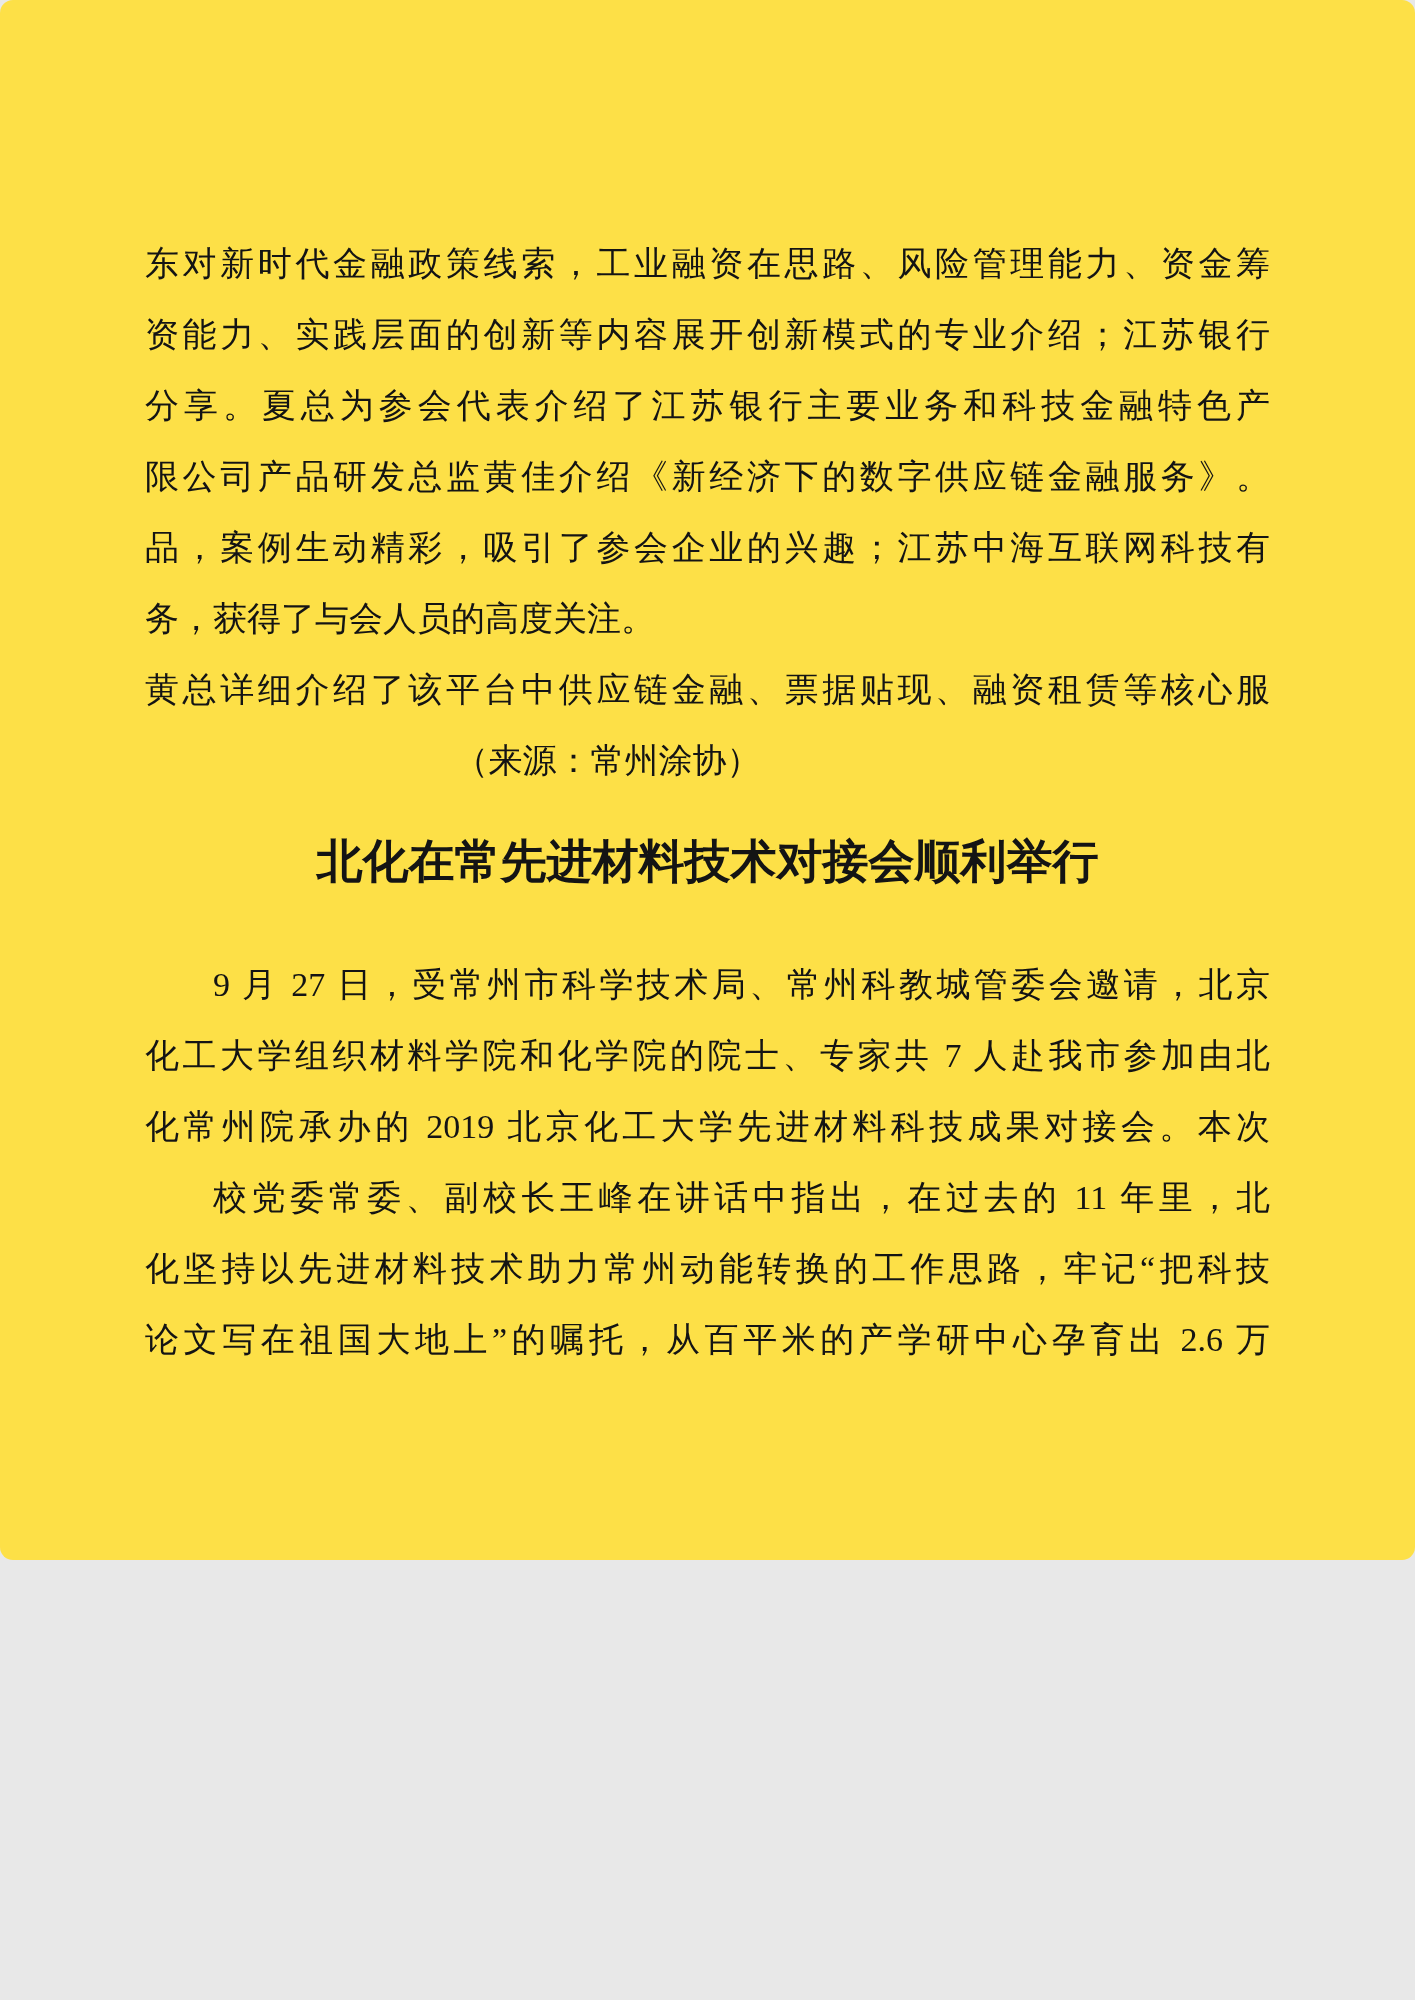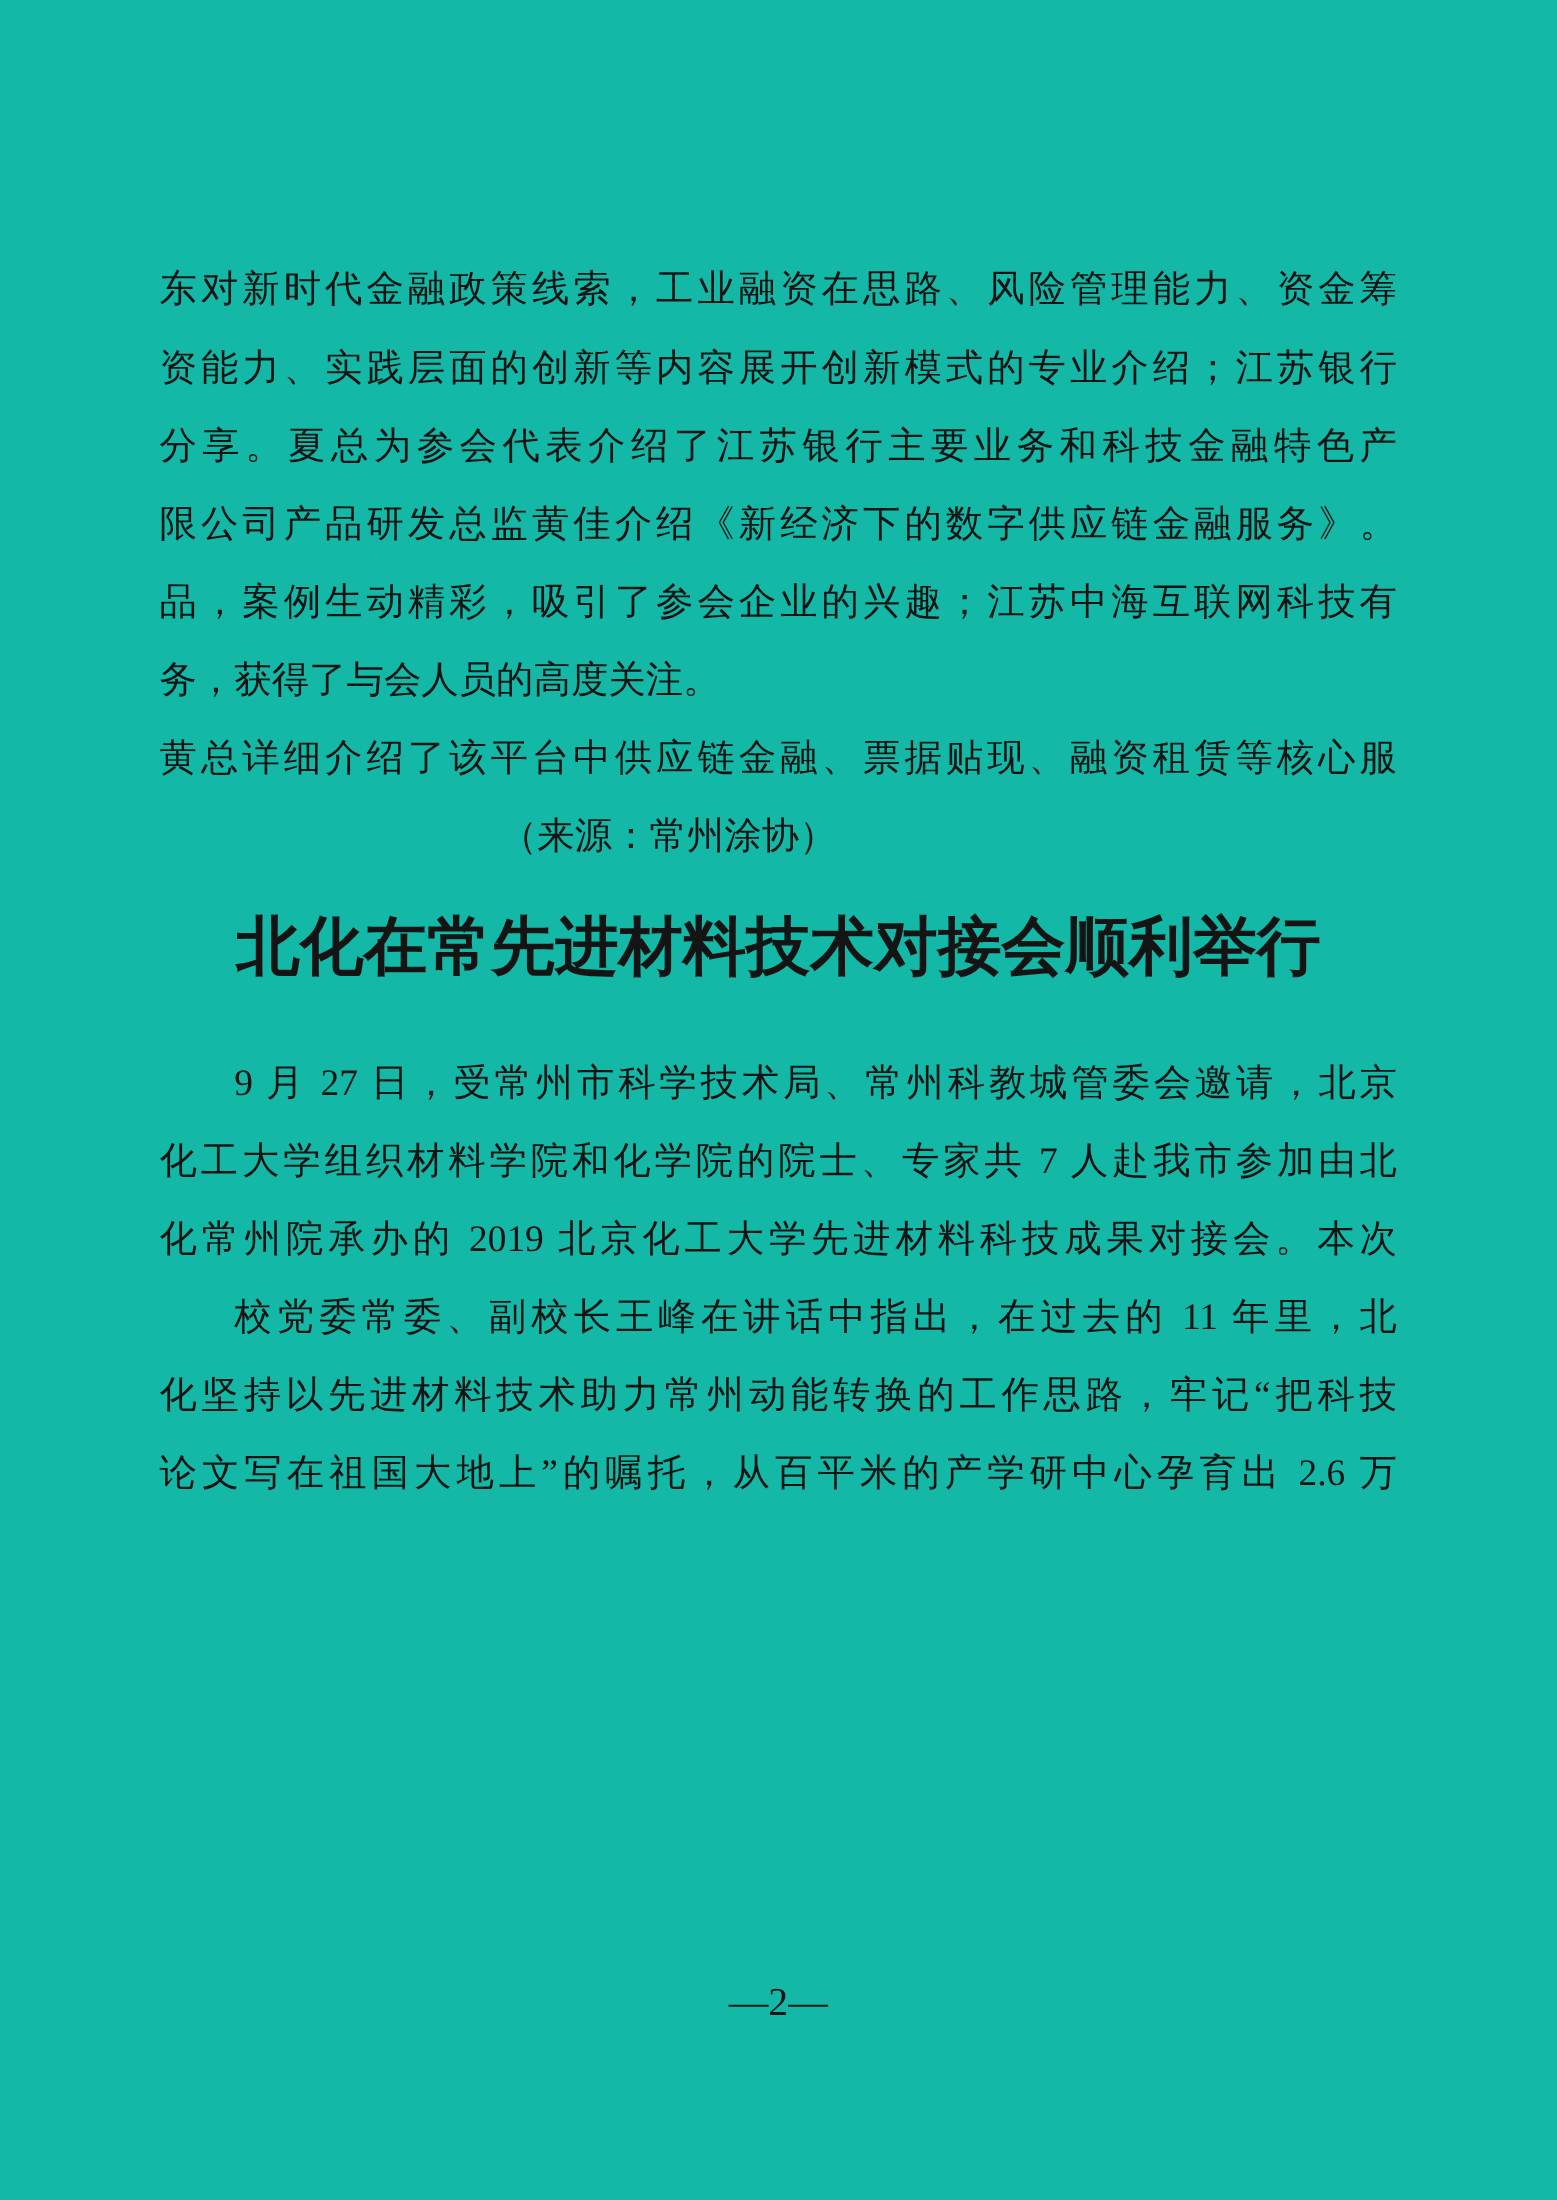--- a/index.html
+++ b/index.html
@@ -1,24 +1,25 @@
 <!DOCTYPE html>
 <html><head>
 <meta charset="utf-8">
 <style>
   html,body{margin:0;padding:0;background:#e8e8e8;}
   .page{
     position:relative;
     width:1415px;
-    height:2000px;
-    background:#14b8a6;
+    height:1560px;
+    background:#fde047;
     font-family:"Liberation Serif","DejaVu Serif",serif;
     color:#141414;
     overflow:hidden;
     margin:0 auto;
+    border-radius:13px;
   }
   .content{
     position:absolute;
     left:145px;
     top:228px;
     width:1125px;
     font-size:34px;
     line-height:71px;
   }
   .para{margin:0;}
@@ -35,21 +36,21 @@
     text-indent:68px;
   }
   .source-line{
     text-align:center;
     padding-right:200px;
     line-height:71px;
   }
   .heading{
     font-family:"Liberation Sans","DejaVu Sans",sans-serif;
     font-weight:900;
-    font-size:58px;
+    font-size:46px;
     line-height:78px;
     text-align:center;
     margin:26px 0 49px 0;
   }
   .footer{
     position:absolute;
     left:0;
     top:1798px;
     width:100%;
     text-align:center;

